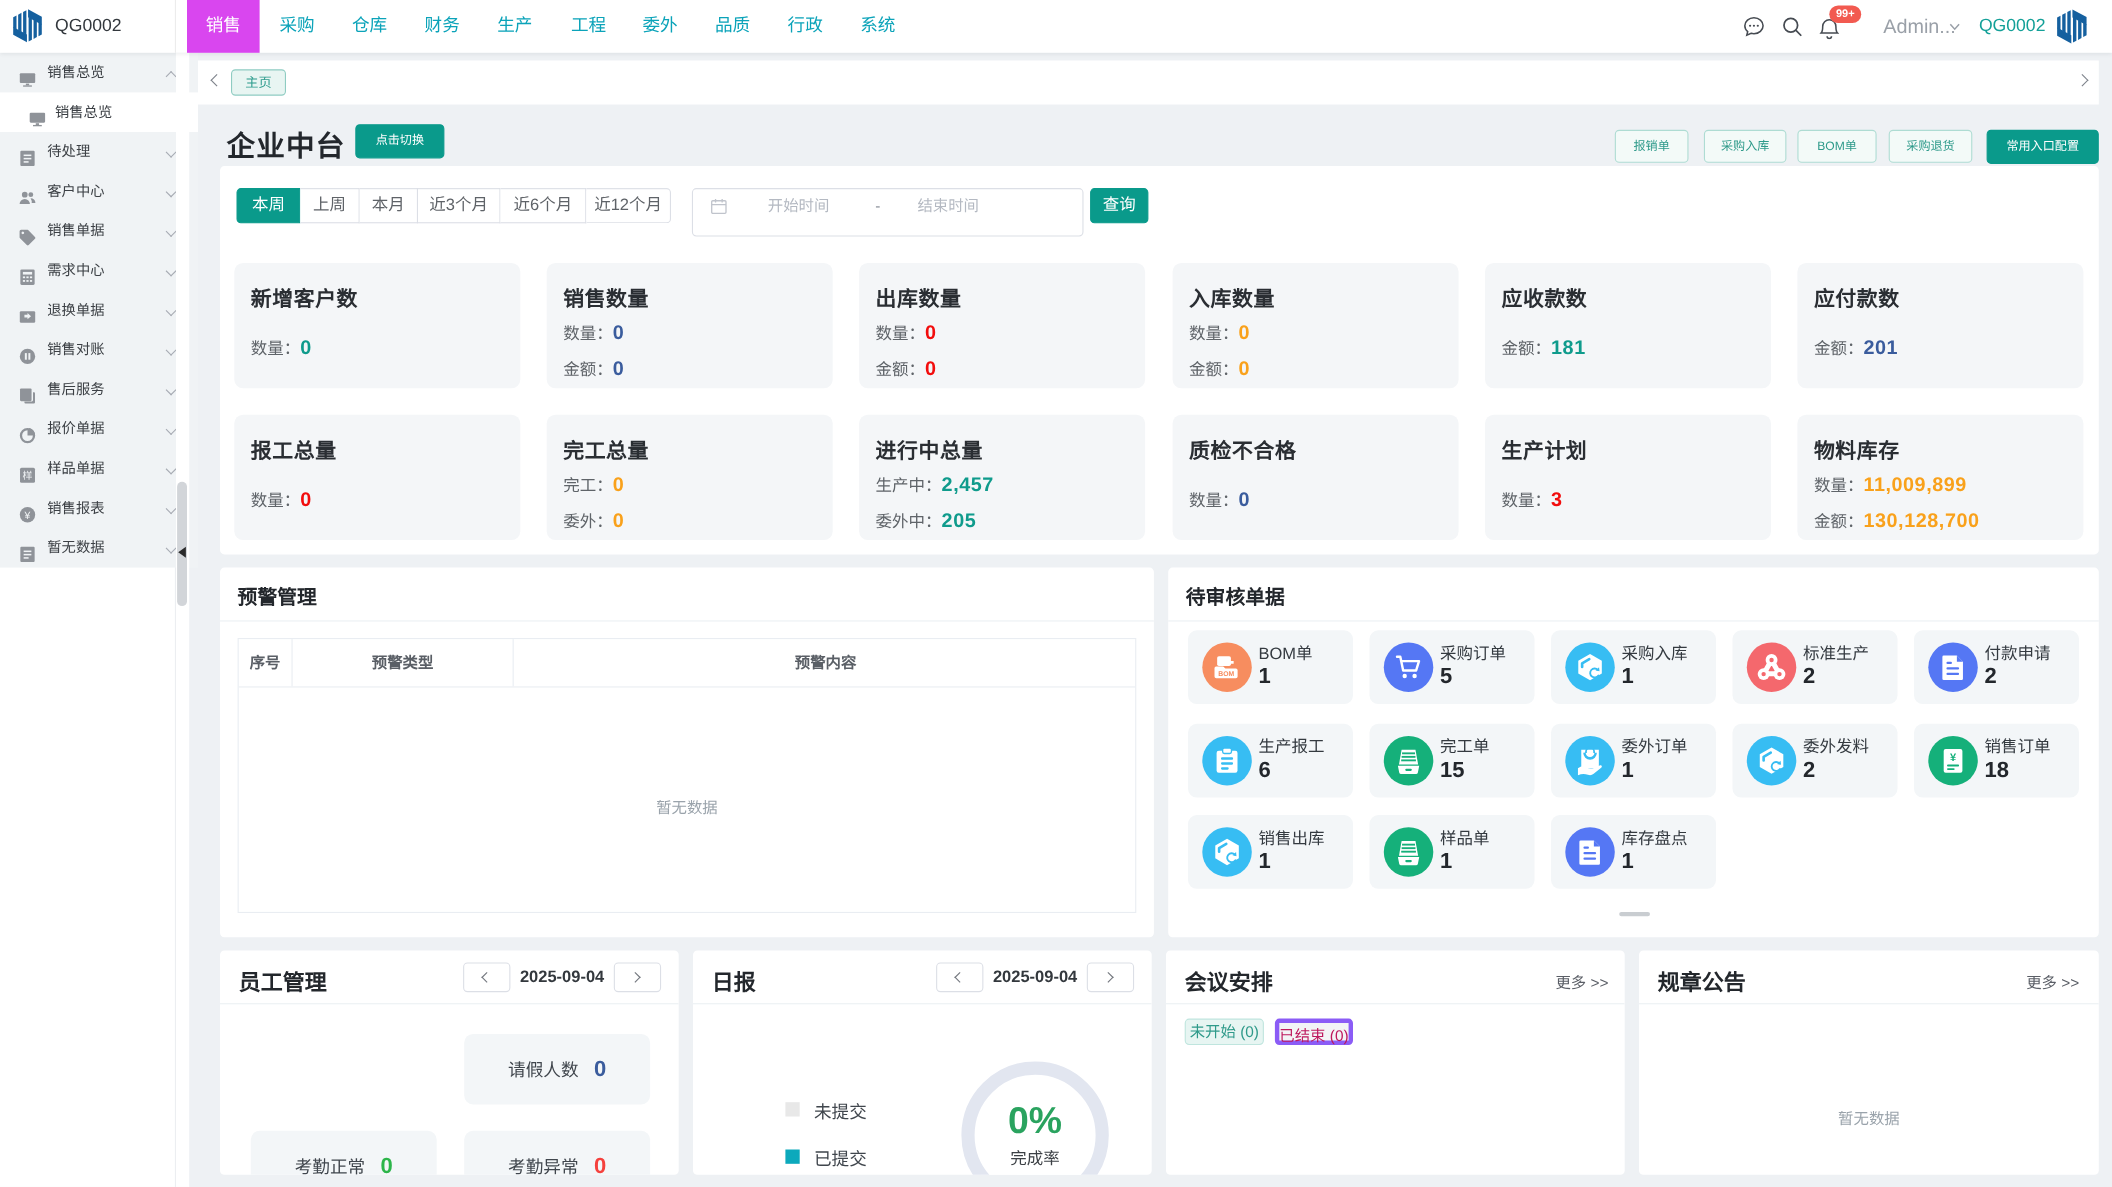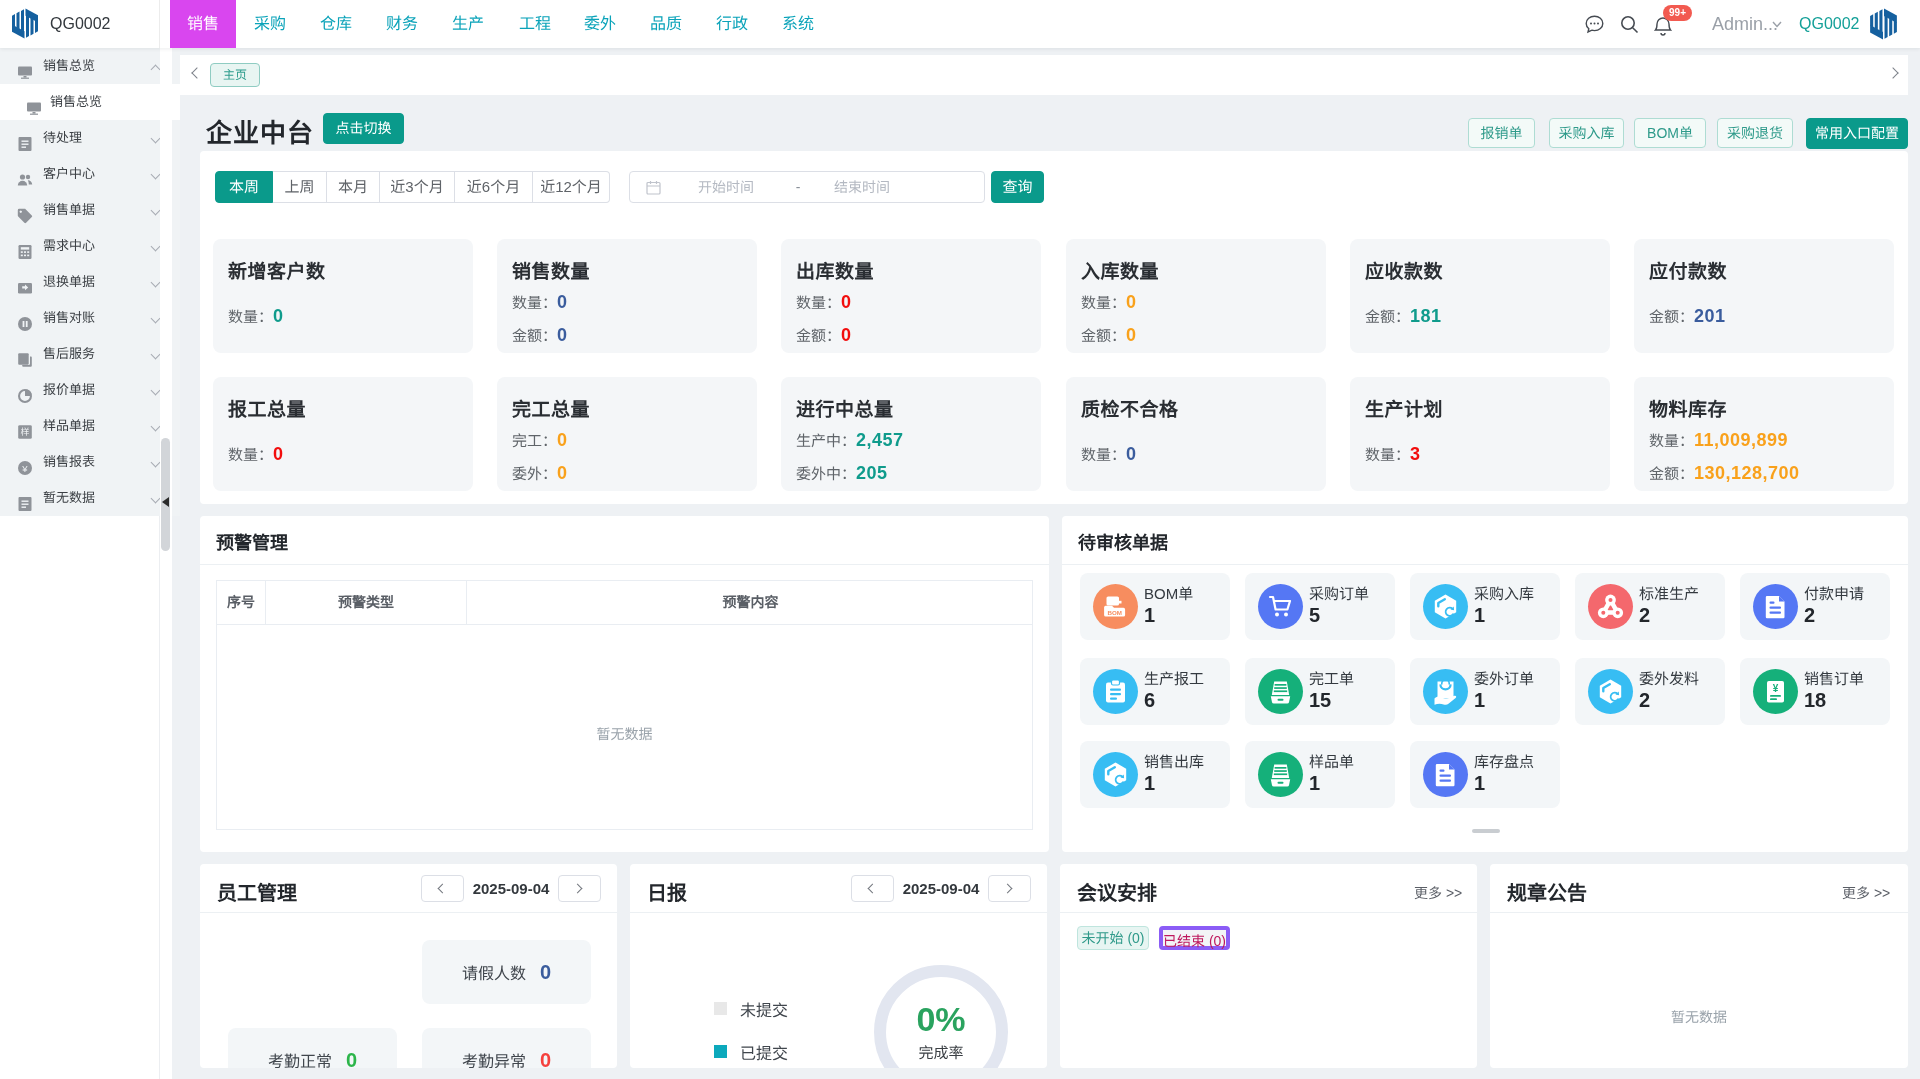--- a/index.html
+++ b/index.html
@@ -32,30 +32,30 @@
 .m-item.sub .mt{left:50px}
 .sb-gutter{position:absolute;left:160px;top:48px;width:12px;height:1031px;background:#fff;z-index:21}
 .sb-thumb{position:absolute;left:1px;top:390px;width:9px;height:113px;background:#d2d5d9;border-radius:5px}
 .collapse-arr{position:absolute;left:162px;top:497px;z-index:22;width:0;height:0;border-top:5px solid transparent;border-bottom:5px solid transparent;border-right:7px solid #2b2b2b}
 
 .tabbar{position:absolute;left:180px;top:55px;width:1728px;height:40px;background:#fff;z-index:5}
 .tb-chev{position:absolute;top:14px;width:8px;height:8px;border-left:1.6px solid #7d828a;border-bottom:1.6px solid #7d828a}
 .tab-home{position:absolute;left:30px;top:8px;width:50px;height:24px;background:#e8f5f2;border:1px solid #8fccc2;border-radius:4px;color:#2d9c8d;font-size:12px;line-height:22px;text-align:center}
 
 .pg-title{position:absolute;left:206px;top:112px;font-size:26px;font-weight:bold;color:#23272c;letter-spacing:1px}
-.btn{display:inline-block;text-align:center;border-radius:4px;font-size:14px}
+.btn{display:inline-block;text-align:center;border-radius:4px;font-size:11px}
 .btn-green{background:#0a9a8b;color:#fff;border:1px solid #0a9a8b}
 .btn-outline{background:#f3faf8;color:#2e9a8a;border:1px solid #aedcd3}
 
 .band{position:absolute;left:200px;top:151px;width:1708px;height:353px;background:#fff;border-radius:4px}
 .bg-btn{position:absolute;top:171px;height:32px;background:#fff;border:1px solid #dcdfe6;border-left:none;color:#5f6368;font-size:15px;text-align:center;line-height:30px}
 .bg-btn.first{border-left:1px solid #0a9a8b;border-radius:4px 0 0 4px}
 .bg-btn.last{border-radius:0 4px 4px 0}
 .bg-btn.act{background:#0a9a8b;border-color:#0a9a8b;color:#fff}
-.date-inp{position:absolute;left:629px;top:171px;width:356px;height:32px;background:#fff;border:1px solid #dcdfe6;border-radius:4px}
+.date-inp{position:absolute;left:629px;top:171px;width:356px;height:44px;background:#fff;border:1px solid #dcdfe6;border-radius:4px}
 .ph{position:absolute;top:0;height:30px;line-height:30px;font-size:14px;color:#b4b9c2}
 
 .scard{position:absolute;width:260px;background:#f4f6f8;border-radius:8px;height:114px}
 .scard h3{position:absolute;left:15px;top:17px;font-size:19px;font-weight:bold;color:#2a2e33;letter-spacing:.5px}
 .sline{position:absolute;left:15px;font-size:15px;color:#5f6469;white-space:nowrap}
 .sline b{font-size:18px;letter-spacing:.5px}
 .v-teal{color:#0f9b8c}.v-blue{color:#3a5c9d}.v-red{color:#f20d0d}.v-org{color:#f9a11b}
 
 .panel{position:absolute;background:#fff;border-radius:4px}
 .panel .ph-t{position:absolute;left:16px;top:12px;font-size:18px;font-weight:bold;color:#23272c}

